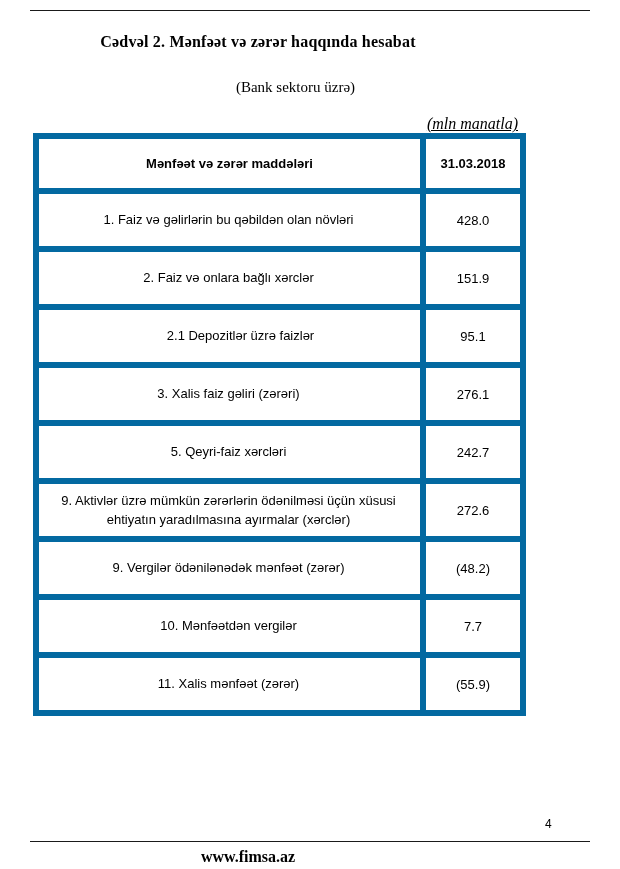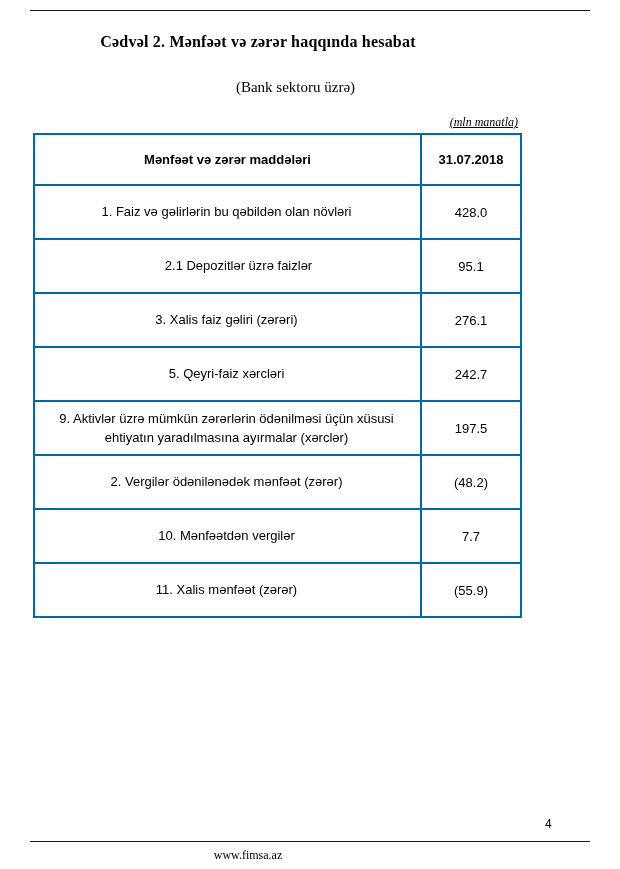--- a/index.html
+++ b/index.html
@@ -43,36 +43,36 @@
     font-size: 15px;
   }
   .unit-note {
     position: absolute;
     top: 115px;
     left: 33px;
     width: 487px;
     text-align: right;
     font-family: "Liberation Serif", serif;
     font-style: italic;
-    font-size: 12px;
+    font-size: 16px;
     text-decoration: underline;
     padding-right: 2px;
     box-sizing: border-box;
   }
   table.report {
     position: absolute;
     top: 133px;
     left: 33px;
     width: 487px;
     border-collapse: collapse;
     table-layout: fixed;
   }
   table.report th,
   table.report td {
-    border: 2px solid #0369a1;
+    border: 6px solid #0369a1;
     font-size: 13px;
     vertical-align: middle;
   }
   table.report th {
     height: 45px;
     font-weight: bold;
     text-align: center;
     padding: 2px 4px;
   }
   table.report col.c-label { width: 387px; }
@@ -105,22 +105,22 @@
     width: 560px;
     border-top: 1.5px solid #1a1a1a;
   }
   .footer-text {
     position: absolute;
     top: 848px;
     left: 0;
     width: 496px;
     text-align: center;
     font-family: "Liberation Serif", serif;
-    font-weight: normal;
-    font-size: 12px;
+    font-weight: bold;
+    font-size: 16px;
   }
 </style>
 </head>
 <body>
 
 <div class="top-rule"></div>
 
 <div class="doc-title">Cədvəl 2. Mənfəət və zərər haqqında hesabat</div>
 
 <div class="doc-subtitle">(Bank sektoru üzrə)</div>
@@ -128,46 +128,50 @@
 <div class="unit-note">(mln manatla)</div>
 
 <table class="report">
   <colgroup>
     <col class="c-label">
     <col class="c-value">
   </colgroup>
   <thead>
     <tr>
       <th>Mənfəət və zərər maddələri</th>
-      <th>31.07.2018</th>
+      <th>31.03.2018</th>
     </tr>
   </thead>
   <tbody>
       <tr>
         <td class="label-cell">1. Faiz və gəlirlərin bu qəbildən olan növləri</td>
         <td class="value-cell">428.0</td>
+      </tr>
+      <tr>
+        <td class="label-cell">2. Faiz və onlara bağlı xərclər</td>
+        <td class="value-cell">151.9</td>
       </tr>
       <tr>
         <td class="label-cell indent">2.1 Depozitlər üzrə faizlər</td>
         <td class="value-cell">95.1</td>
       </tr>
       <tr>
         <td class="label-cell">3. Xalis faiz gəliri (zərəri)</td>
         <td class="value-cell">276.1</td>
       </tr>
       <tr>
         <td class="label-cell">5. Qeyri-faiz xərcləri</td>
         <td class="value-cell">242.7</td>
       </tr>
       <tr>
         <td class="label-cell">9. Aktivlər üzrə mümkün zərərlərin ödənilməsi üçün xüsusi ehtiyatın yaradılmasına ayırmalar (xərclər)</td>
-        <td class="value-cell">197.5</td>
+        <td class="value-cell">272.6</td>
       </tr>
       <tr>
-        <td class="label-cell">2. Vergilər ödənilənədək mənfəət (zərər)</td>
+        <td class="label-cell">9. Vergilər ödənilənədək mənfəət (zərər)</td>
         <td class="value-cell">(48.2)</td>
       </tr>
       <tr>
         <td class="label-cell">10. Mənfəətdən vergilər</td>
         <td class="value-cell">7.7</td>
       </tr>
       <tr>
         <td class="label-cell">11. Xalis mənfəət (zərər)</td>
         <td class="value-cell">(55.9)</td>
       </tr>

